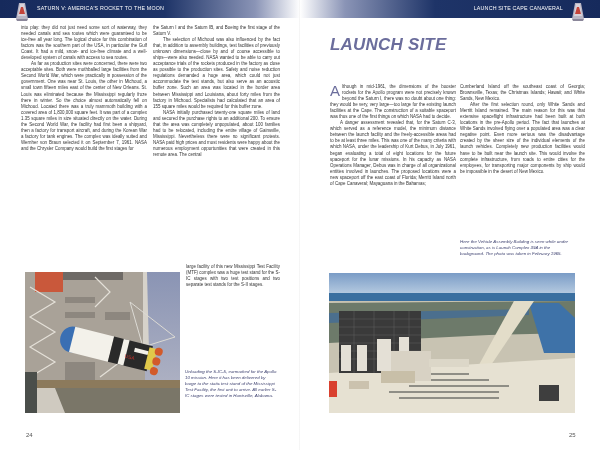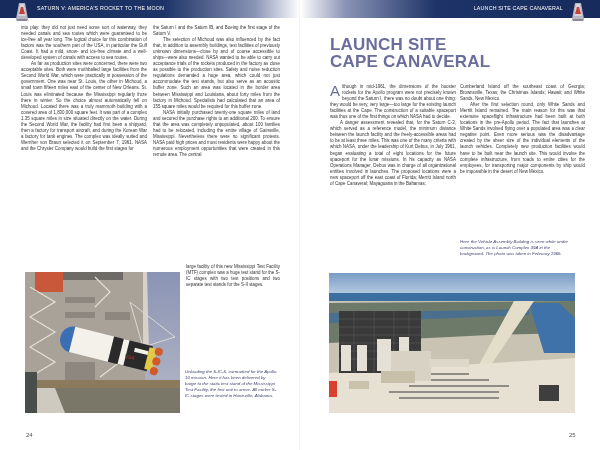--- a/index.html
+++ b/index.html
@@ -16,21 +16,21 @@
   .page.left .header-title { left: 37px; }
   .page.right .header-title { right: 37px; }
   .capsule { position: absolute; top: 2px; width: 14px; height: 20px; }
   .page.left .capsule { left: 15px; }
   .page.right .capsule { right: 15px; }
 
   .col { position: absolute; font-size: 4.45px; line-height: 6.05px; color: #333; text-align: justify; font-family: "Liberation Sans", sans-serif; }
   .col p { margin: 0; text-indent: 0; }
   .col p.indent { text-indent: 10px; }
 
-  .title { position: absolute; left: 330px; top: 36px; font-size: 17px; font-weight: bold; line-height: 17px; color: #6b6d9c; letter-spacing: 0.2px; }
+  .title { position: absolute; left: 330px; top: 36px; font-size: 17px; font-weight: bold; line-height: 17px; color: #6b6d9c; letter-spacing: 0.2px; font-style: italic; }
   .dropcap { float: left; font-size: 15px; line-height: 12px; color: #6b6d9c; margin: 1px 2px 0 0; font-weight: normal; }
 
   .caption { position: absolute; font-size: 4.4px; line-height: 6.1px; font-style: italic; color: #3b3f6e; }
 
   .photo { position: absolute; overflow: hidden; }
   .pagenum { position: absolute; top: 432px; font-size: 6px; color: #555; }
 </style>
 </head>
 <body>
 
@@ -115,21 +115,20 @@
       <polygon points="4,1 10,1 13,17 1,17" fill="#b9b6c4"></polygon>
       <polygon points="5,2 9,2 11,14 3,14" fill="#d8d2da"></polygon>
       <polygon points="6,5 8,5 10,12 4,12" fill="#c4443a"></polygon>
       <polygon points="1,17 13,17 12,19 2,19" fill="#8b879a"></polygon>
     </svg>
   </div>
 </div>
 
 <div class="title">
   <div>LAUNCH SITE</div>
-  <div>CAPE CANAVERAL</div>
 </div>
 
 <div class="col" style="left:330px; top:84px; width:126px;">
   <p><span class="dropcap">A</span><span>lthough in mid-1961, the dimensions of the booster rockets for the Apollo program were not precisely known beyond the Saturn I, there was no doubt about one thing: they would be very, very large—too large for the existing launch facilities at the Cape. The construction of a suitable spaceport was thus one of the first things on which NASA had to decide.</span></p>
   <p class="indent">A danger assessment revealed that, for the Saturn C-3, which served as a reference model, the minimum distance between the launch facility and the freely-accessible areas had to be at least three miles. This was one of the many criteria with which NASA, under the leadership of Kurt Debus, in July 1961, began evaluating a total of eight locations for the future spaceport for the lunar missions. In his capacity as NASA Operations Manager, Debus was in charge of all organizational entities involved in launches. The proposed locations were a new spaceport off the east coast of Florida; Merritt Island north of Cape Canaveral; Mayaguana in the Bahamas;</p>
 </div>
 
 <div class="col" style="left:460px; top:84px; width:125px;">
   <p>Cumberland Island off the southeast coast of Georgia; Brownsville, Texas; the Christmas Islands; Hawaii; and White Sands, New Mexico.</p>
   <p class="indent">After the first selection round, only White Sands and Merritt Island remained. The main reason for this was that extensive spaceflight infrastructure had been built at both locations in the pre-Apollo period. The fact that launches at White Sands involved flying over a populated area was a clear negative point. Even more serious was the disadvantage created by the sheer size of the individual elements of the launch vehicles. Completely new production facilities would have to be built near the launch site. This would involve the complete infrastructure, from roads to entire cities for the employees, for transporting major components by ship would be impossible in the desert of New Mexico.</p>

